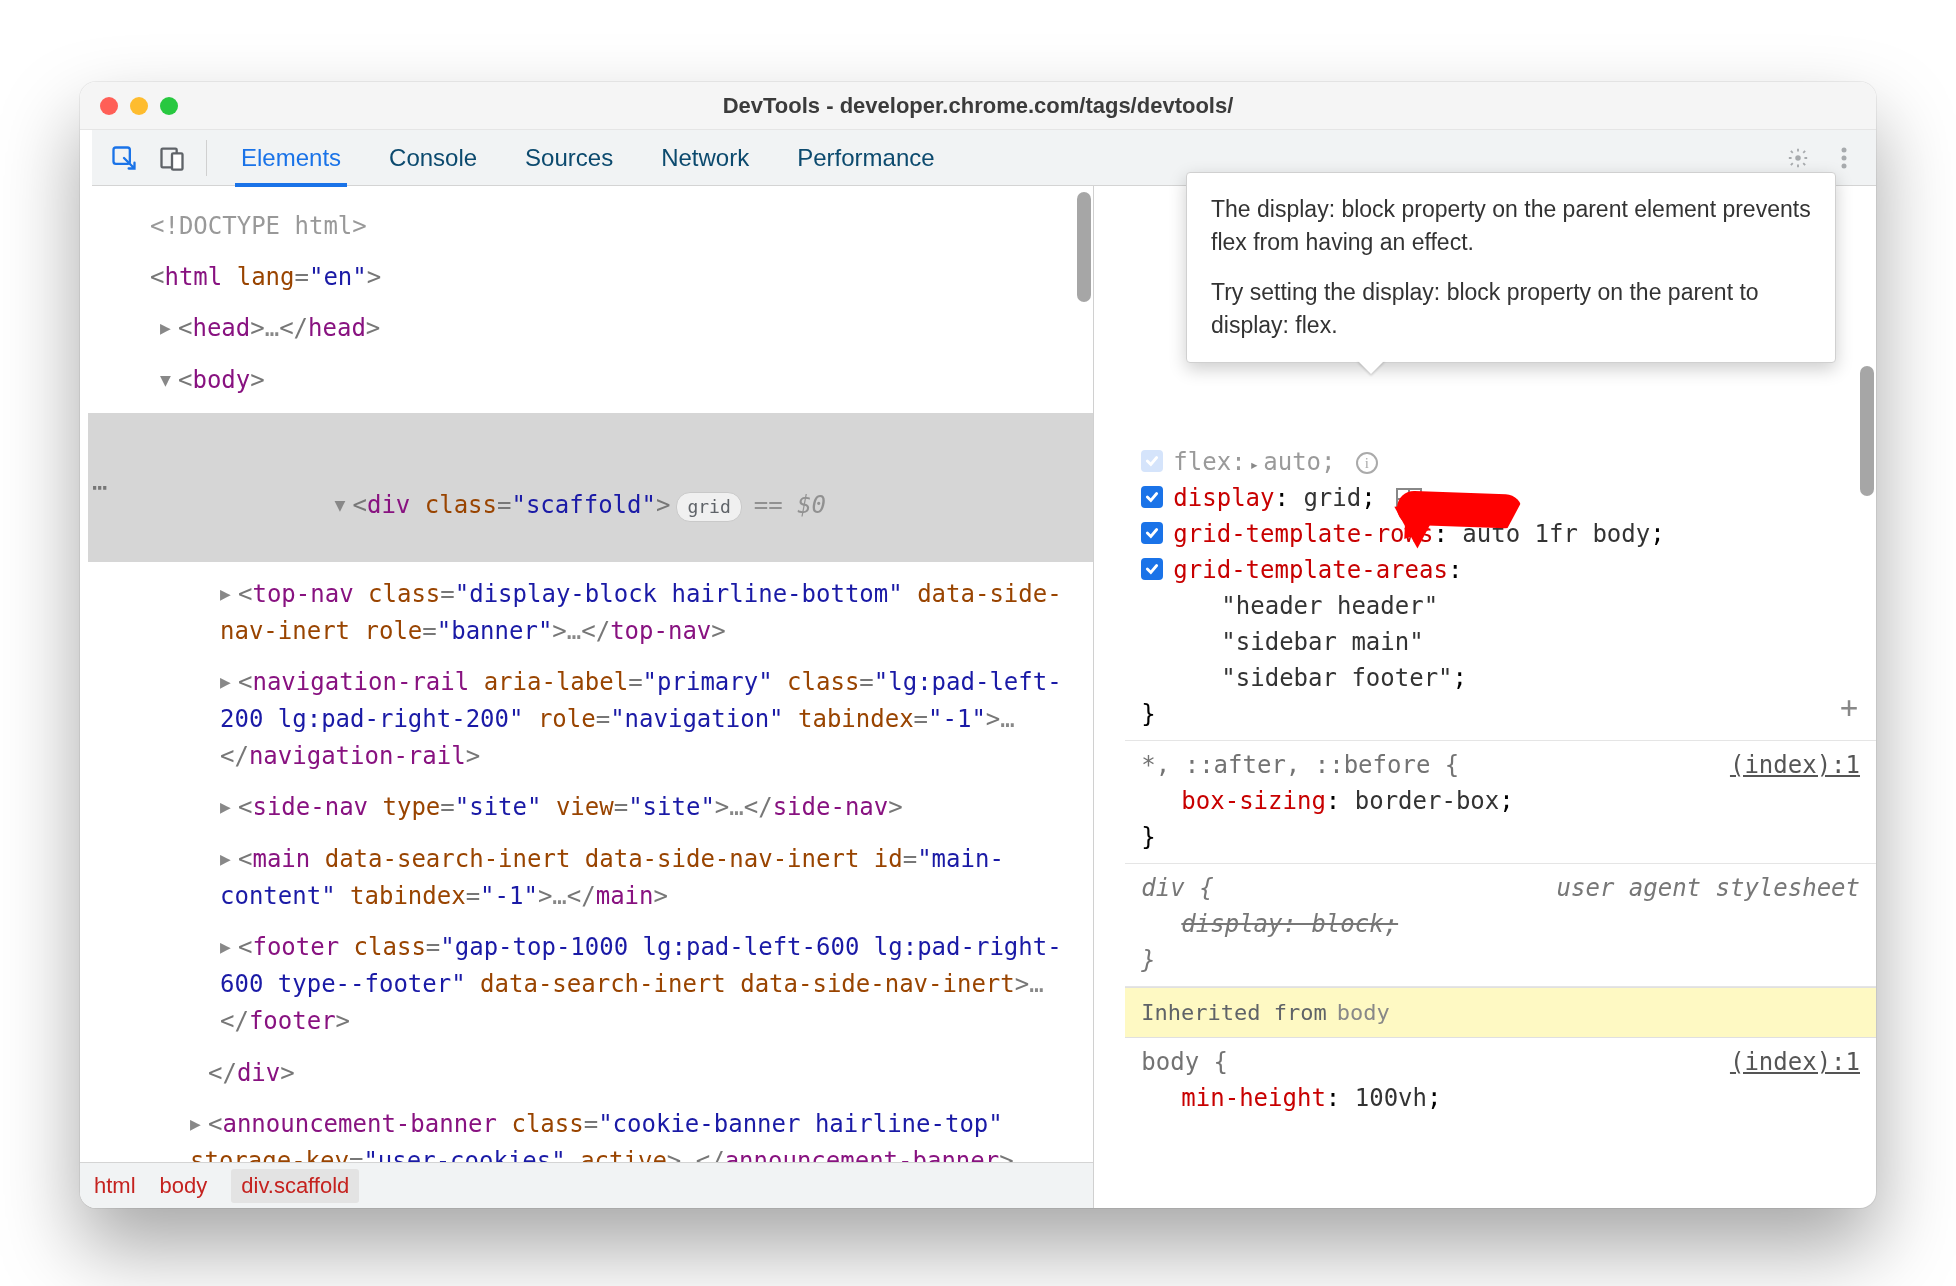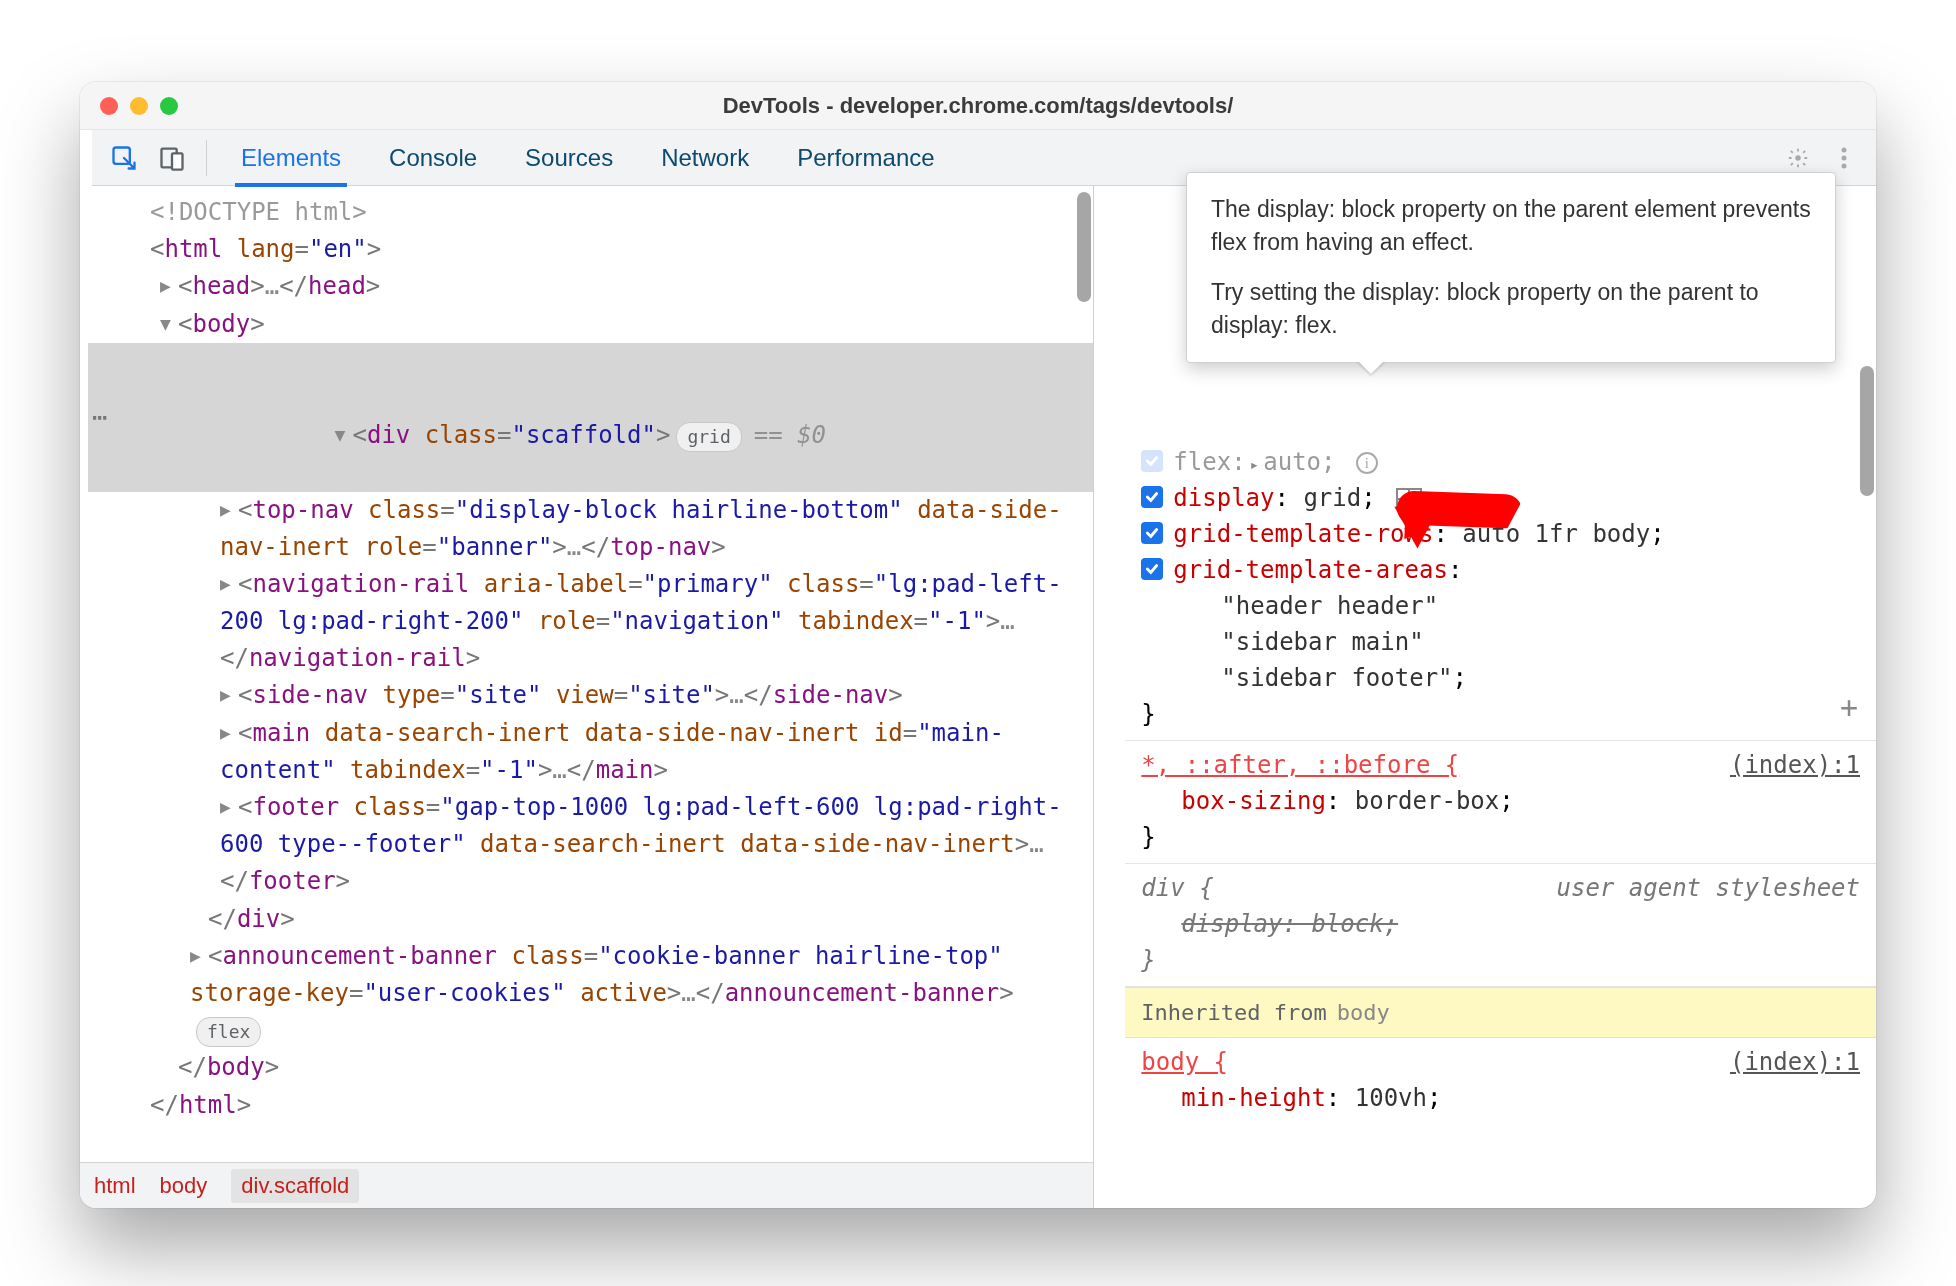--- a/index.html
+++ b/index.html
@@ -76,21 +76,21 @@
   .dom-panel { flex:1.35; position:relative; overflow:hidden; display:flex; flex-direction:column;}
   .styles-panel { flex:1; border-left:1px solid #d0d0d0; display:flex; flex-direction:column; position:relative;padding-left:31px;}
   .dom-tree {
     font-family: Menlo, Consolas, monospace;
     font-size: 24px;
     line-height: 1.55;
     padding: 8px 0 8px 8px;
     overflow:auto;
     flex:1;
   }
-  .dom-line { white-space: pre; padding-left: 24px; }
+  .dom-line { white-space: pre; padding-left: 24px; margin-top: 14px; }
   .indent-1{padding-left:44px;} .indent-2{padding-left:72px;}
   .indent-3{padding-left:102px;} .indent-4{padding-left:132px;}
   .tok-doctype{color:#999;}
   .tok-tag{color:#881280;}
   .tok-attr{color:#994400;}
   .tok-val{color:#1a1aa6;}
   .tok-punct{color:#777;}
   .tok-muted{color:#888;}
   .dom-line .arrow {
     display:inline-block; width:18px; color:#888; font-size:18px; position:relative; top:-2px;
@@ -125,21 +125,21 @@
   
   .styles-content {
     font-family: Menlo, Consolas, monospace;
     font-size: 24px;
     line-height: 1.5;
     overflow:auto;
     flex:1;
     padding-top: 252px; 
   }
   .rule-block { border-bottom:1px solid #e5e5e5; padding:6px 16px 8px 16px; position:relative;}
-  .selector { color:#ef4444;text-decoration:underline; }
+  .selector { color:#737373; }
   .prop-name{ color:#c80000;}
   .prop-val{ color:#333;}
   .muted-prop{ color:#9a9a9a;}
   .checkbox {
     display:inline-flex; width:22px; height:22px; border-radius:4px;
     align-items:center; justify-content:center; margin-right:10px;
     vertical-align:middle; position:relative; top:-2px;
   }
   .checkbox.checked { background:#1a73e8;}
   .checkbox.unchecked { background:#d5e4fb;}

